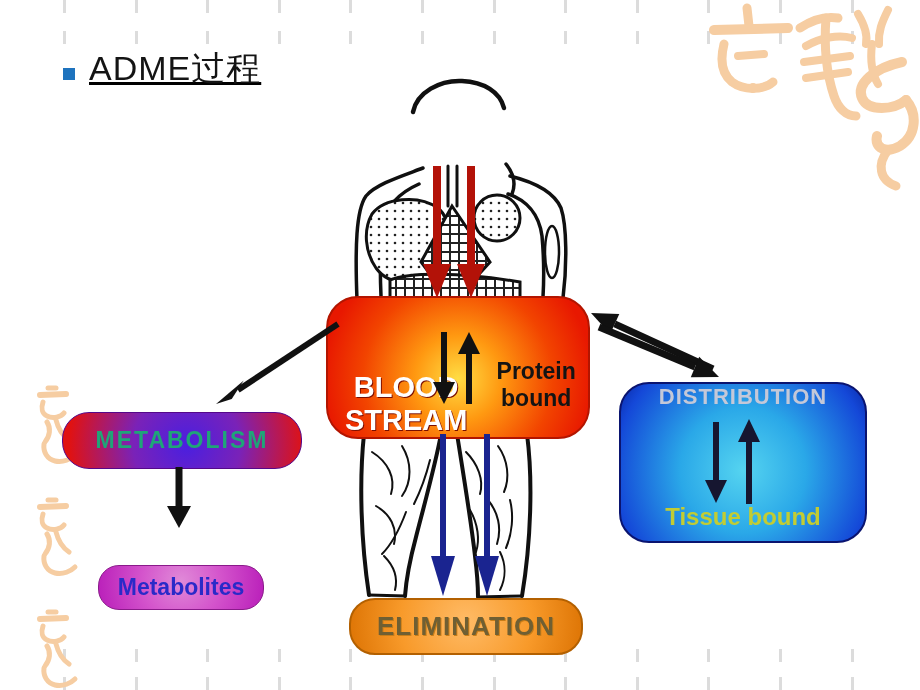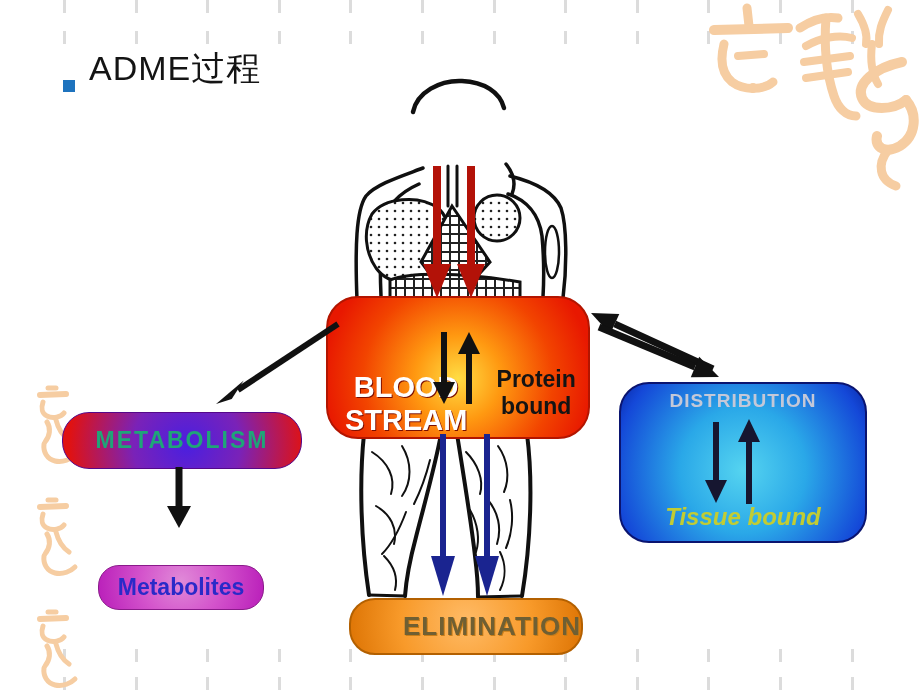--- a/index.html
+++ b/index.html
@@ -3,21 +3,21 @@
 <meta charset="utf-8">
 <style>
   html,body{margin:0;padding:0;background:#888;}
   .slide{
     position:relative; width:920px; height:690px; background:#ffffff;
     overflow:hidden; font-family:"Liberation Sans", sans-serif;
   }
   
   .tick{position:absolute; width:3px; height:13px; background:#dcdcdc;}
   
-  .title-row{position:absolute; left:63px; top:46px; display:flex; align-items:flex-end;}
+  .title-row{position:absolute; left:63px; top:46px; display:flex; align-items:flex-start;text-decoration:underline;}
   .bullet{width:12px; height:12px; background:#1e73be; margin-top:22px; margin-right:14px;}
   .slide-title{font-size:34px; color:#141414; letter-spacing:1px; font-family:"Liberation Sans", sans-serif;}
   
   .layer{position:absolute; left:0; top:0;}
   .decor-layer{z-index:0;}
   .body-layer{z-index:1;}
   .nodes-layer{z-index:2; width:920px; height:690px; pointer-events:none;}
   .arrows-layer{z-index:3; pointer-events:none;}
   
   .node{position:absolute; display:flex; align-items:center; justify-content:center;
@@ -32,47 +32,46 @@
     background:linear-gradient(90deg,#cc2244 0%, #8a2ad4 35%, #4a3ad0 55%, #cc22aa 90%);
     -webkit-background-clip:text; background-clip:text; color:transparent;
   }
   .box-bloodstream{
     left:326px; top:296px; width:260px; height:139px; border-radius:32px;
     background:radial-gradient(circle at 50% 58%, #ffdd44 0%, #ff9911 28%, #f24400 62%, #e81800 88%);
     border:2px solid #b31500;
     justify-content:space-between;align-items:flex-end;
   }
   .box-bloodstream .lbl{color:#ffffff; font-size:29px; margin-top:3px; text-shadow:1px 1px 0 #7a0e00;}
-  .box-bloodstream .sub{color:#141414; font-size:23px; font-weight:bold; margin-bottom:17px;}
+  .box-bloodstream .sub{color:#141414; font-size:23px; font-weight:bold; margin-bottom:25px;}
   .pill-metabolism{
     left:62px; top:412px; width:238px; height:55px; border-radius:27px;
     background:radial-gradient(circle at 52% 58%, #4a1fe0 0%, #7a22b8 42%, #e01212 92%);
     border:1px solid #55088a;
   }
   .pill-metabolism .lbl{color:#1fa578; font-size:23px; letter-spacing:2px;}
   .pill-metabolites{
     left:98px; top:529px; width:164px; height:43px; border-radius:21px;
     background:radial-gradient(circle at 50% 35%, #e08ad8 0%, #d455cc 45%, #bb22bb 95%);
     border:1px solid #8a1a8a;
     margin-top:36px;
   }
   .pill-metabolites .lbl{color:#2a2ac8; font-size:23px;}
   .box-distribution{
     left:619px; top:382px; width:244px; height:157px; border-radius:30px;
     background:radial-gradient(circle at 50% 55%, #55d4f0 0%, #2aa8e8 42%, #1448d8 86%, #0a2aa8 100%);
     border:2px solid #0a1470;
     flex-direction:column; justify-content:space-between;
   }
-  .box-distribution .lbl{color:#c4c8d8; font-size:19px; letter-spacing:1px; margin-top:6px;text-align:right;}
-  .box-distribution .sub{color:#c2cc33; font-size:24px; font-weight:bold; margin-bottom:10px;font-style:italic;}
+  .box-distribution .lbl{color:#c4c8d8; font-size:22px; letter-spacing:1px; text-align:right;}
+  .box-distribution .sub{color:#c2cc33; font-size:24px; font-weight:bold; margin-bottom:10px;}
   .pill-elimination{
     left:349px; top:598px; width:230px; height:53px; border-radius:26px;
     background:radial-gradient(circle at 50% 40%, #ffbb66 0%, #f89a2a 55%, #e07808 95%);
     border:2px solid #b36000;
-    justify-content:flex-end;
   }
   .pill-elimination .lbl{color:#6f5f33; font-size:26px; letter-spacing:1px; text-shadow:1px 1px 0 #c87d18;}
 </style>
 </head>
 <body>
 
 <div class="slide">
 
   <div id="ticks">
       <div class="tick" style="left: 63px; top: 0px; background: rgb(220, 220, 220);"></div>

